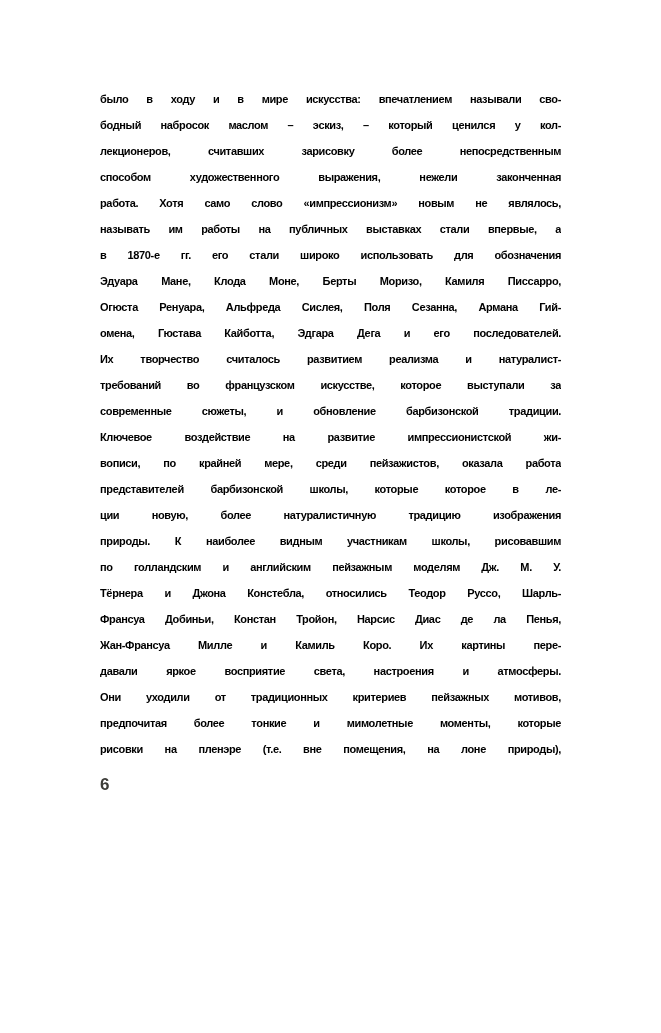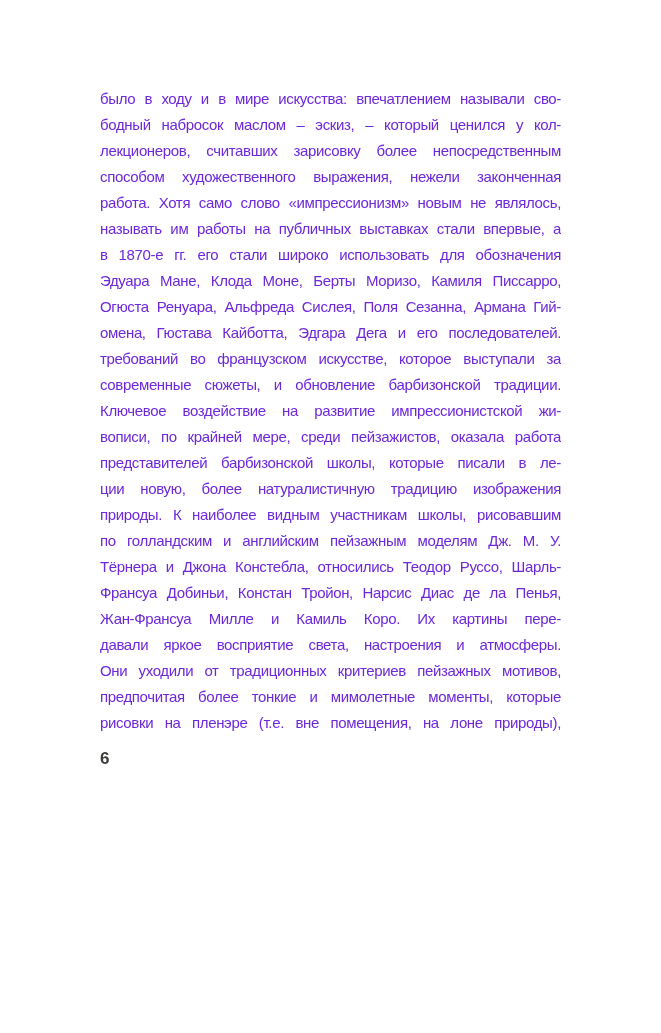--- a/index.html
+++ b/index.html
@@ -15,23 +15,23 @@
   }
   .book-page {
     box-sizing: border-box;
     width: 661px;
     height: 1033px;
     padding: 86px 100px 0 100px;
     background: #ffffff;
   }
   .text-block {
     width: 461px;
-    color: #6d28d9;
-    font-size: 15px;
-    font-weight: 400;
+    color: #000000;
+    font-size: 11px;
+    font-weight: 700;
     letter-spacing: -0.35px;
   }
   .text-block .line {
     height: 26px;
     line-height: 26px;
     text-align: justify;
     text-align-last: justify;
     -moz-text-align-last: justify;
     overflow: hidden;
     white-space: normal;
@@ -53,25 +53,26 @@
       <div class="line">было в ходу и в мире искусства: впечатлением называли сво-</div>
       <div class="line">бодный набросок маслом – эскиз, – который ценился у кол-</div>
       <div class="line">лекционеров, считавших зарисовку более непосредственным</div>
       <div class="line">способом художественного выражения, нежели законченная</div>
       <div class="line">работа. Хотя само слово «импрессионизм» новым не являлось,</div>
       <div class="line">называть им работы на публичных выставках стали впервые, а</div>
       <div class="line">в 1870-е гг. его стали широко использовать для обозначения</div>
       <div class="line">Эдуара Мане, Клода Моне, Берты Моризо, Камиля Писсарро,</div>
       <div class="line">Огюста Ренуара, Альфреда Сислея, Поля Сезанна, Армана Гий-</div>
       <div class="line">омена, Гюстава Кайботта, Эдгара Дега и его последователей.</div>
+      <div class="line">Их творчество считалось развитием реализма и натуралист-</div>
       <div class="line">требований во французском искусстве, которое выступали за</div>
       <div class="line">современные сюжеты, и обновление барбизонской традиции.</div>
       <div class="line">Ключевое воздействие на развитие импрессионистской жи-</div>
       <div class="line">вописи, по крайней мере, среди пейзажистов, оказала работа</div>
-      <div class="line">представителей барбизонской школы, которые писали в ле-</div>
+      <div class="line">представителей барбизонской школы, которые которое в ле-</div>
       <div class="line">ции новую, более натуралистичную традицию изображения</div>
       <div class="line">природы. К наиболее видным участникам школы, рисовавшим</div>
       <div class="line">по голландским и английским пейзажным моделям Дж. М. У.</div>
       <div class="line">Тёрнера и Джона Констебла, относились Теодор Руссо, Шарль-</div>
       <div class="line">Франсуа Добиньи, Констан Тройон, Нарсис Диас де ла Пенья,</div>
       <div class="line">Жан-Франсуа Милле и Камиль Коро. Их картины пере-</div>
       <div class="line">давали яркое восприятие света, настроения и атмосферы.</div>
       <div class="line">Они уходили от традиционных критериев пейзажных мотивов,</div>
       <div class="line">предпочитая более тонкие и мимолетные моменты, которые</div>
       <div class="line">рисовки на пленэре (т.е. вне помещения, на лоне природы),</div>

